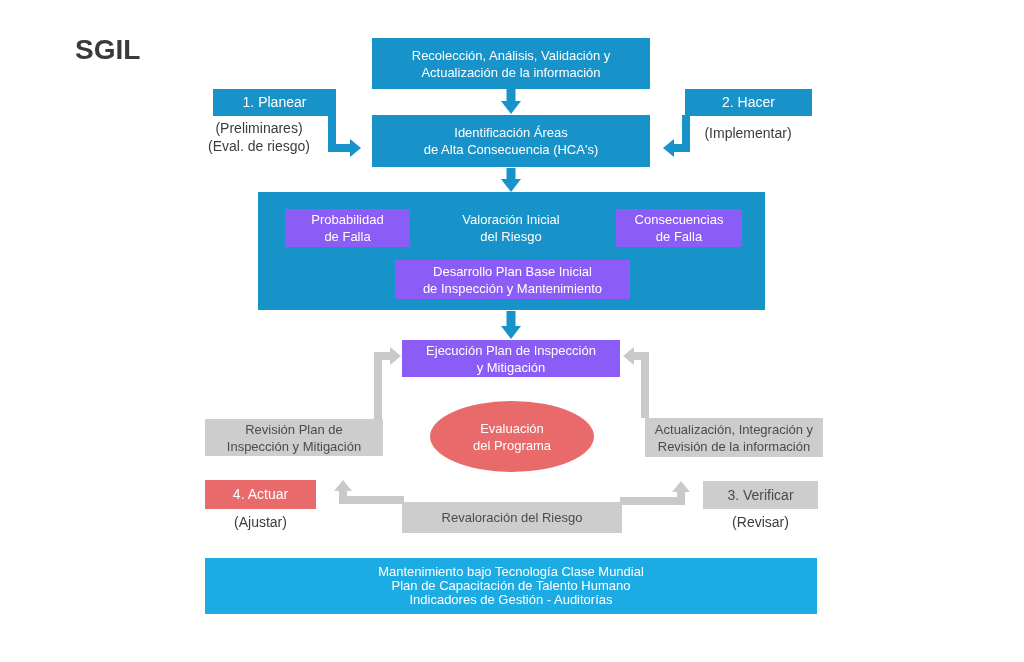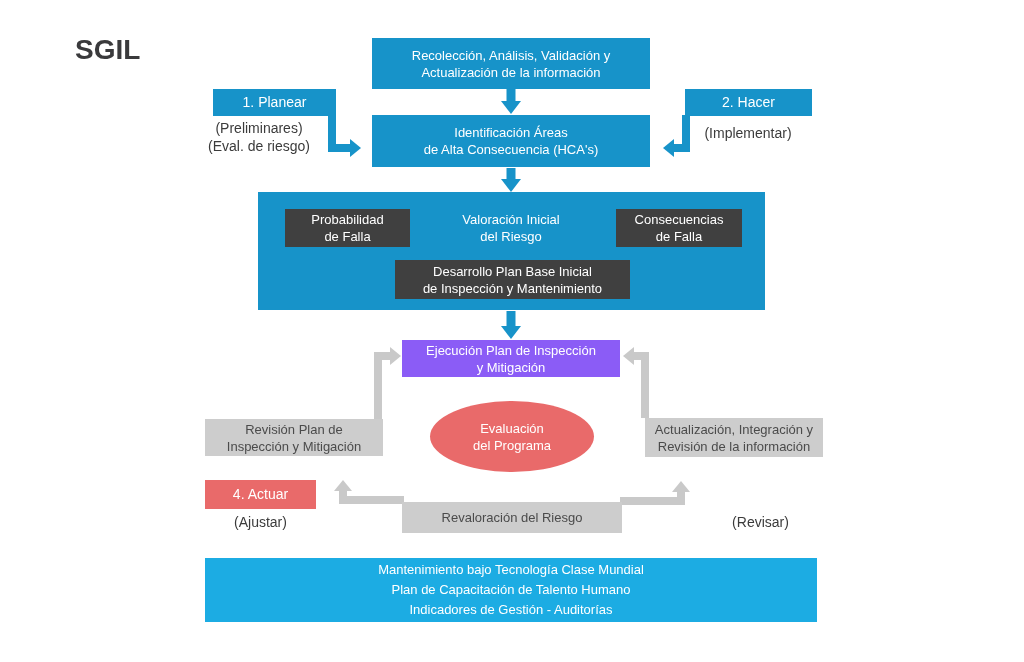--- a/index.html
+++ b/index.html
@@ -5,21 +5,21 @@
   html,body{margin:0;padding:0;background:#ffffff;}
   body{font-family:"Liberation Sans",sans-serif;}
   .canvas{position:relative;width:1024px;height:662px;background:#ffffff;overflow:hidden;}
   .arrows{position:absolute;left:0;top:0;pointer-events:none;}
   .box{
     position:absolute;display:flex;align-items:center;justify-content:center;
     text-align:center;white-space:pre-line;font-size:13px;line-height:17px;
   }
   .blue{background:#1793C9;color:#ffffff;}
   .cyan{background:#1CACE3;color:#ffffff;}
-  .lightblue{background:#404040;color:#ffffff;}
+  .lightblue{background:#8b5cf6;color:#ffffff;}
   .darkgray{background:#8b5cf6;color:#ffffff;}
   .lightgray{background:#CDCDCD;color:#4B4B4B;}
   .red{background:#E96A6A;color:#ffffff;}
   .plain{background:transparent;color:#ffffff;}
   .sub{
     position:absolute;color:#3B3B3B;font-size:14px;line-height:18px;
     text-align:center;white-space:pre-line;
   }
   .step{font-size:14px;}
   .logo{
@@ -108,21 +108,22 @@
 
   <div class="box lightgray" style="left:205px;top:419px;width:178px;height:37px;">Revisión Plan de
 Inspección y Mitigación</div>
 
   <div class="box lightgray" style="left:645px;top:418px;width:178px;height:39px;">Actualización, Integración y
 Revisión de la información</div>
 
   <div class="box red step" style="left:205px;top:480px;width:111px;height:29px;">4. Actuar</div>
   <div class="sub" style="left:205px;top:513px;width:111px;">(Ajustar)</div>
 
+  <div class="box lightgray step" style="left:703px;top:481px;width:115px;height:28px;">3. Verificar</div>
   <div class="sub" style="left:703px;top:513px;width:115px;">(Revisar)</div>
 
   <div class="box lightgray" style="left:402px;top:502px;width:220px;height:31px;">Revaloración del Riesgo</div>
 
-  <div class="box cyan" style="left:205px;top:558px;width:612px;height:64px;line-height:20px;">Mantenimiento bajo Tecnología Clase Mundial
+  <div class="box cyan" style="left:205px;top:558px;width:612px;height:56px;line-height:14px;">Mantenimiento bajo Tecnología Clase Mundial
 Plan de Capacitación de Talento Humano
 Indicadores de Gestión - Auditorías</div>
 
 </div>
 
 </body></html>

